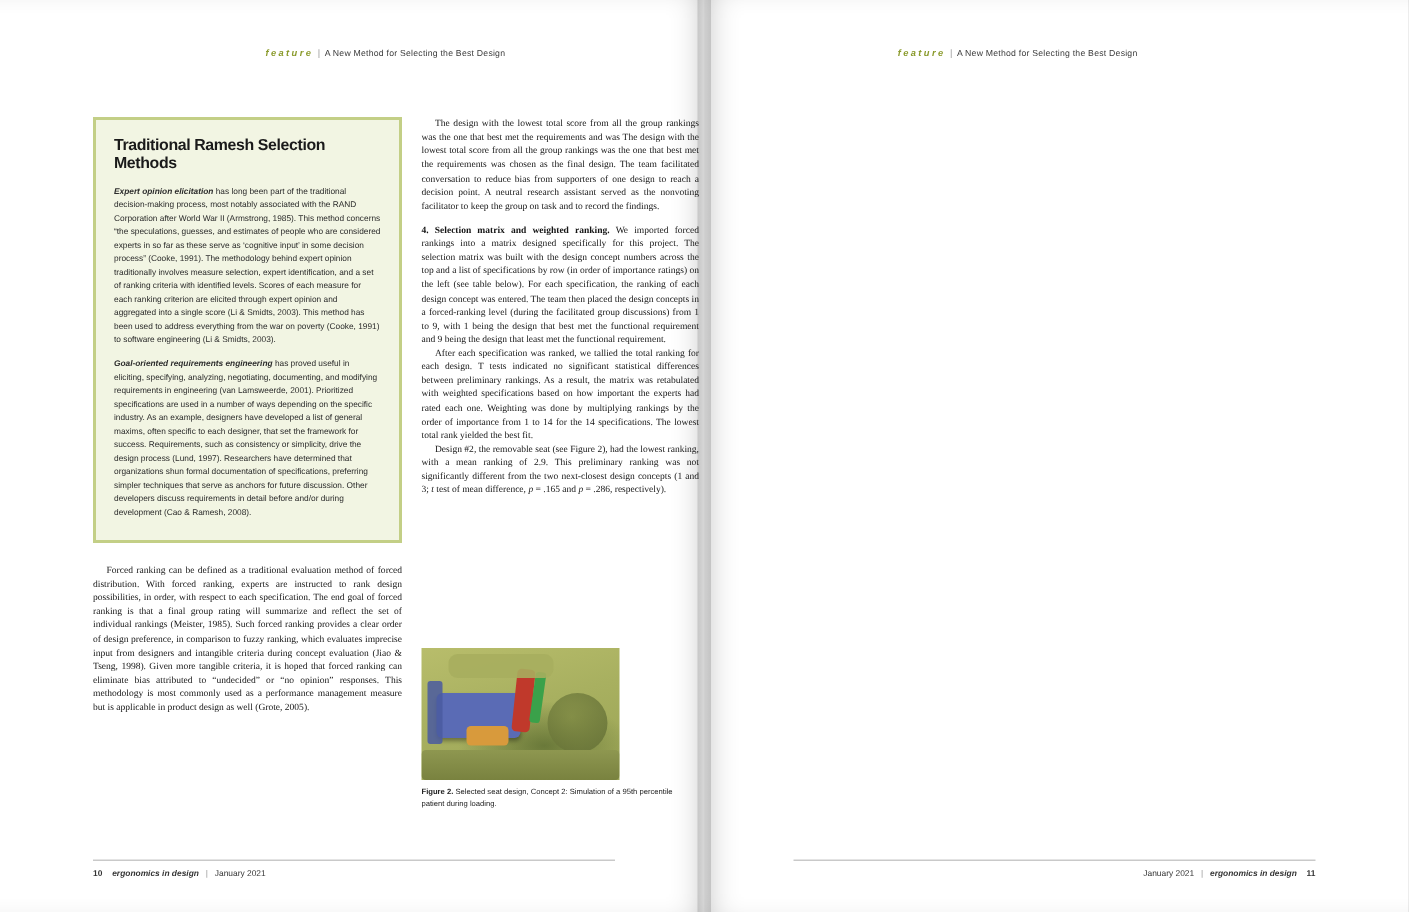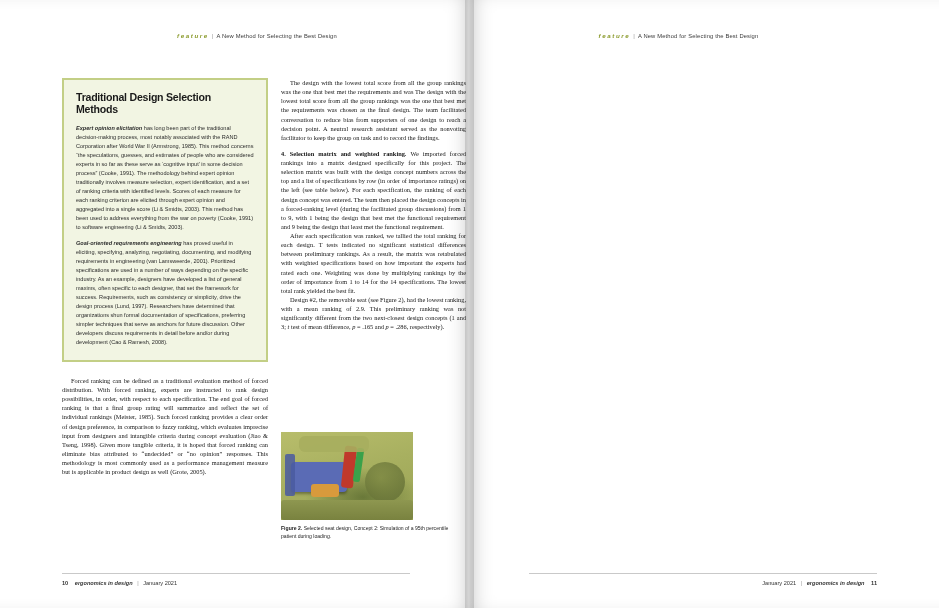--- a/index.html
+++ b/index.html
@@ -112,21 +112,21 @@
 <div class="spread">
 
   <div class="page left">
 
     <div class="runhead left">
       <span class="feature">feature</span><span class="bar">|</span><span class="subj">A New Method for Selecting  the Best Design</span>
     </div>
 
     <div class="l-col-1">
       <div class="sidebar-box">
-        <div class="sidebar-title">Traditional Design Selection Methods</div>
+        <div class="sidebar-title">Traditional Ramesh Selection Methods</div>
         <p><span class="lead">Expert opinion elicitation</span><span> has long been part of the traditional decision-making process, most notably associated with the RAND Corporation after World War II (Armstrong, 1985). This method concerns “the speculations, guesses, and estimates of people who are considered experts in so far as these serve as ‘cognitive input’ in some decision process” (Cooke, 1991). The methodology behind expert opinion traditionally involves measure selection, expert identification, and a set of ranking criteria with identified levels. Scores of each measure for each ranking criterion are elicited through expert opinion and aggregated into a single score (Li &amp; Smidts, 2003). This method has been used to address everything from the war on poverty (Cooke, 1991) to software engineering (Li &amp; Smidts, 2003).</span></p>
         <p><span class="lead">Goal-oriented requirements engineering</span><span> has proved useful in eliciting, specifying, analyzing, negotiating, documenting, and modifying requirements in engineering (van Lamsweerde, 2001). Prioritized specifications are used in a number of ways depending on the specific industry. As an example, designers have developed a list of general maxims, often specific to each designer, that set the framework for success. Requirements, such as consistency or simplicity, drive the design process (Lund, 1997). Researchers have determined that organizations shun formal documentation of specifications, preferring simpler techniques that serve as anchors for future discussion. Other developers discuss requirements in detail before and/or during development (Cao &amp; Ramesh, 2008).</span></p>
       </div>
 
       <div class="forced-block">
         <p class="body-p">Forced ranking can be defined as a traditional evaluation method of forced distribution. With forced ranking, experts are instructed to rank design possibilities, in order, with respect to each specification. The end goal of forced ranking is that a final group rating will summarize and reflect the set of individual rankings (Meister, 1985). Such forced ranking provides a clear order of design preference, in comparison to fuzzy ranking, which evaluates imprecise input from designers and intangible criteria during concept evaluation (Jiao &amp; Tseng, 1998). Given more tangible criteria, it is hoped that forced ranking can eliminate bias attributed to “undecided” or “no opinion” responses. This methodology is most commonly used as a performance management measure but is applicable in product design as well (Grote, 2005).</p>
       </div>
     </div>
 
     <div class="l-col-2">

